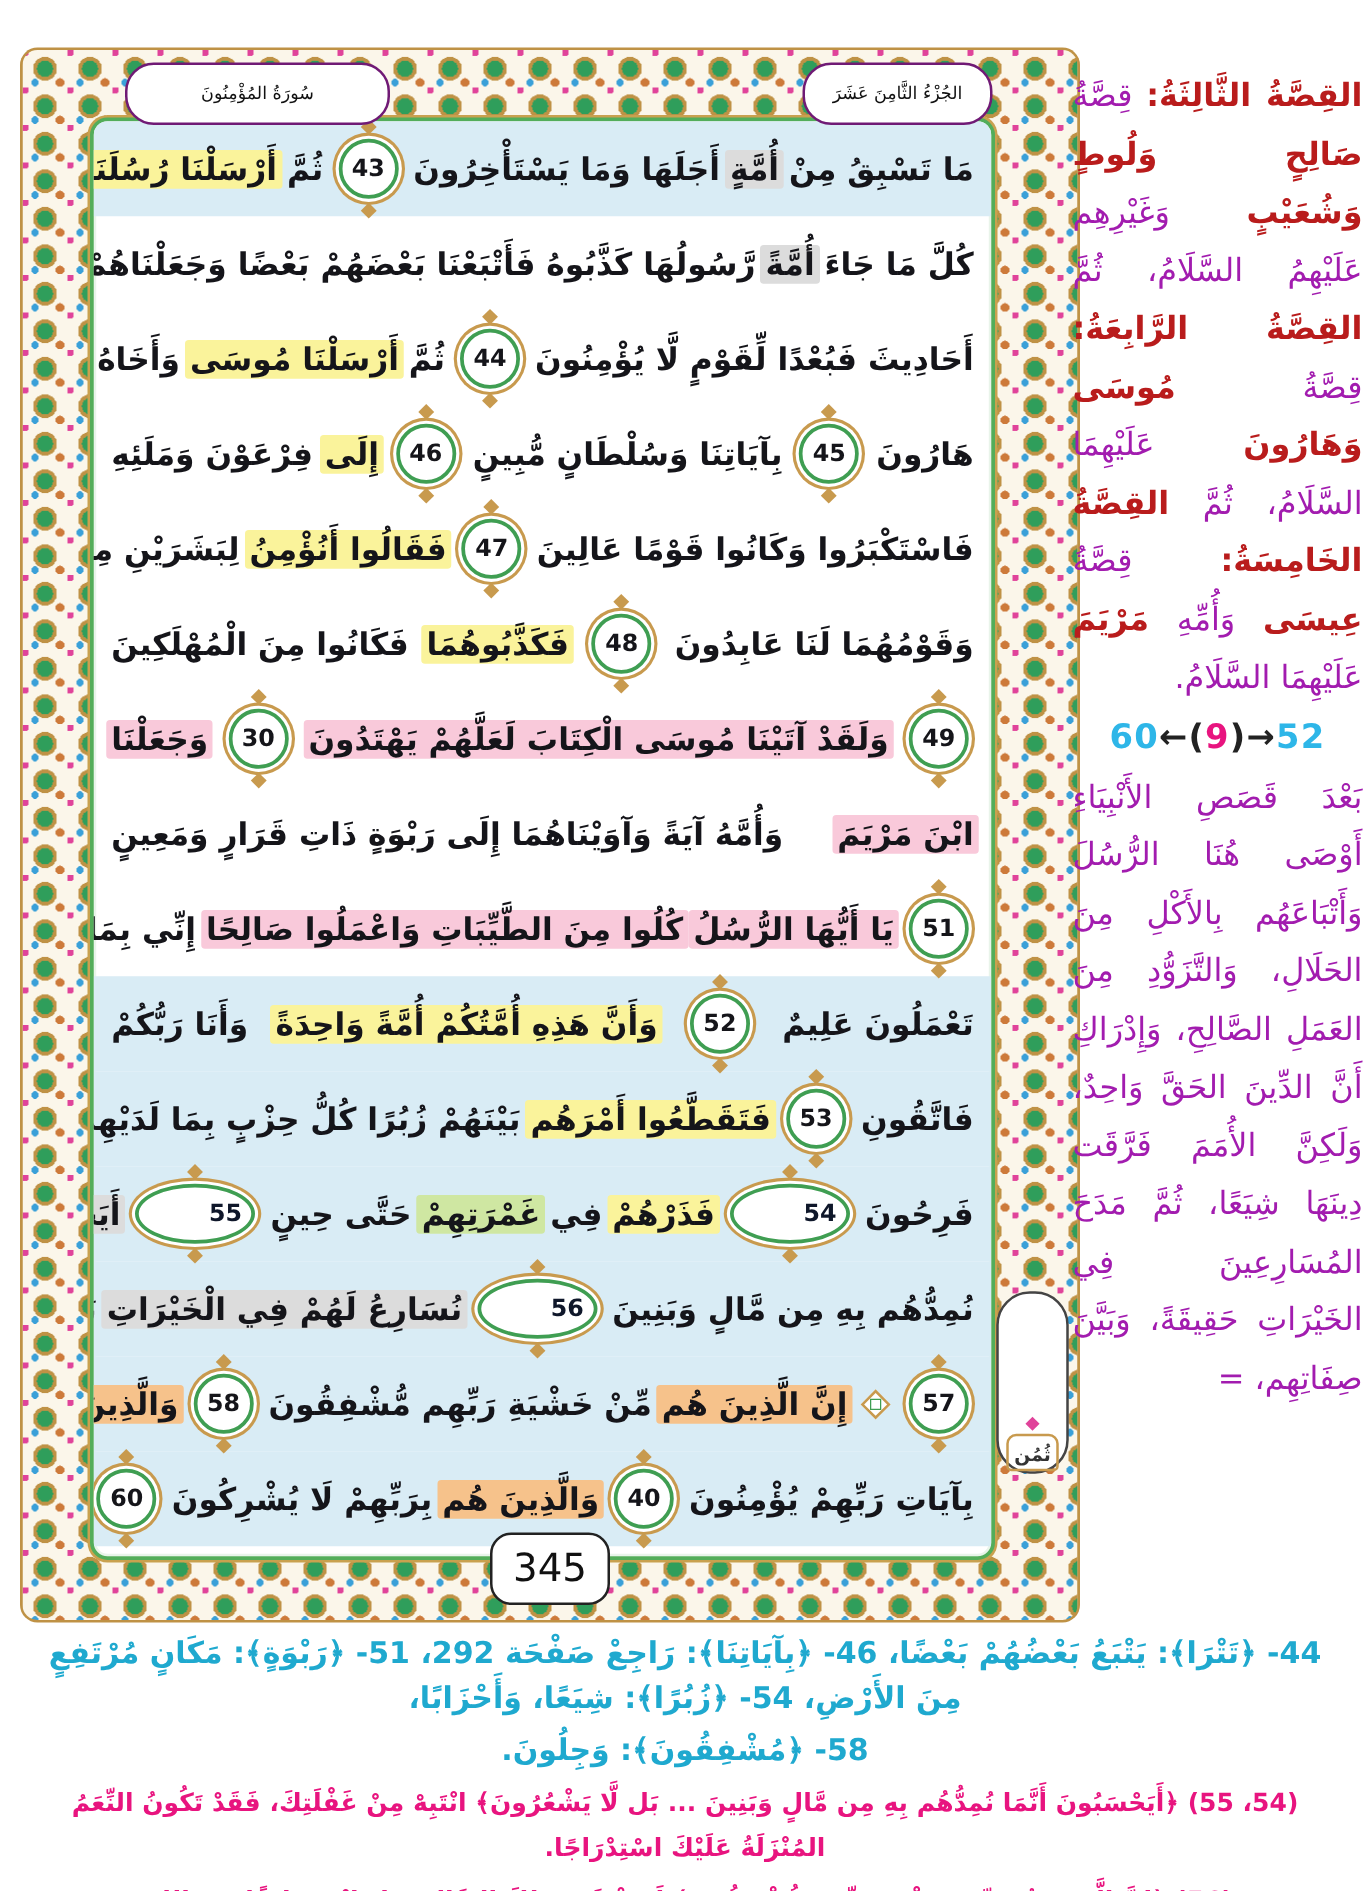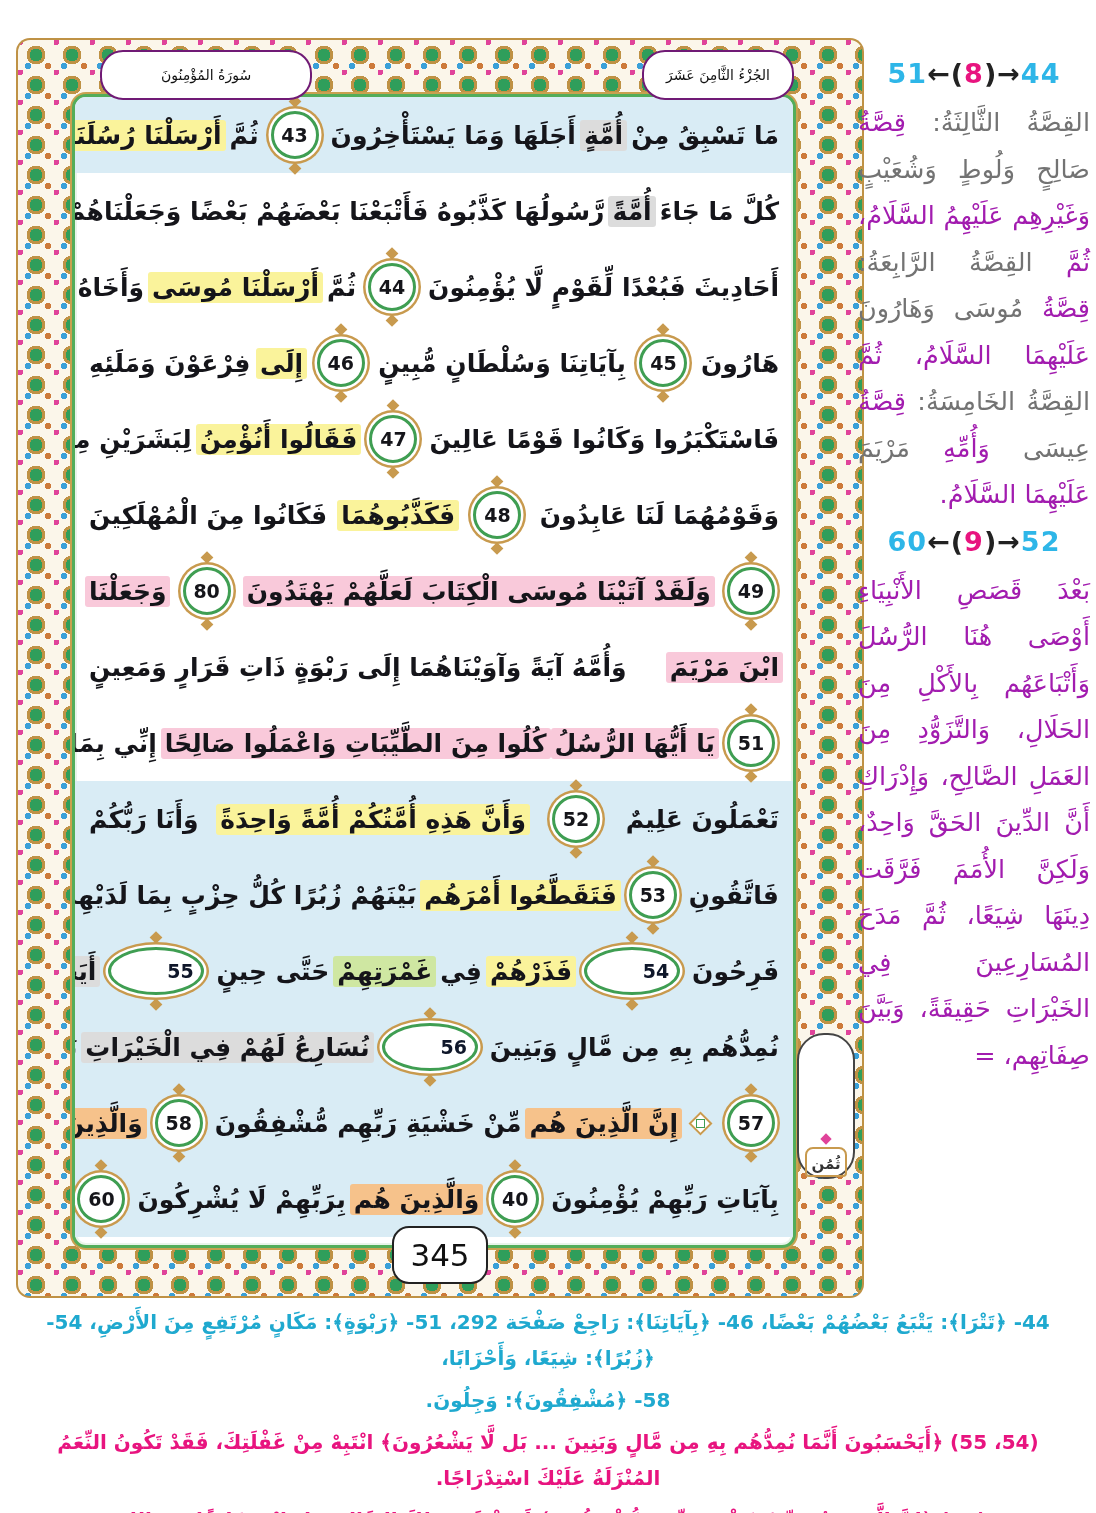--- a/index.html
+++ b/index.html
@@ -99,30 +99,30 @@
   }
   .range{
     direction:ltr;text-align:center;font-size:27px;font-weight:bold;
     letter-spacing:1px;margin:4px 0 10px 0;color:#222;
   }
   .range .cyan{color:#2eb6e8;}
   .range .mag{color:#e8147f;}
   .sb-para{
     font-size:25.5px;line-height:46.5px;text-align:justify;margin-bottom:8px;
   }
-  .sb-para .m{color:#737373;font-weight:normal;}
+  .sb-para .m{color:#b91c1c;font-weight:bold;}
   .sb-para .k{color:#a21caf;}
 
   
   .footer{
     position:absolute;left:28px;top:1304px;width:1040px;direction:rtl;
     text-align:center;font-weight:bold;
   }
   .fn{line-height:36px;}
-  .fn-teal{color:#1fa9cf;font-size:20px;}
+  .fn-teal{color:#1fa9cf;font-size:24px;}
   .fn-mag{color:#e8147f;font-size:20px;}
   .fn+.fn{margin-top:6px;}
 </style>
 </head>
 <body>
 
 <div class="page">
 
   <div class="page-frame"></div>
 
@@ -171,21 +171,21 @@
         </div>
         <div class="qline">
           <span class="qtext">وَقَوْمُهُمَا لَنَا عَابِدُونَ</span>
           <span class="medallion">48</span>
           <span class="qtext hl-y">فَكَذَّبُوهُمَا</span>
           <span class="qtext">فَكَانُوا مِنَ الْمُهْلَكِينَ</span>
         </div>
         <div class="qline">
           <span class="medallion">49</span>
           <span class="qtext hl-p">وَلَقَدْ آتَيْنَا مُوسَى الْكِتَابَ لَعَلَّهُمْ يَهْتَدُونَ</span>
-          <span class="medallion">80</span>
+          <span class="medallion">30</span>
           <span class="qtext hl-p">وَجَعَلْنَا</span>
         </div>
         <div class="qline">
           <span class="qtext hl-p">ابْنَ مَرْيَمَ</span>
           <span class="qtext">وَأُمَّهُ آيَةً وَآوَيْنَاهُمَا إِلَى رَبْوَةٍ ذَاتِ قَرَارٍ وَمَعِينٍ</span>
         </div>
         <div class="qline">
           <span class="medallion">51</span>
           <span class="qtext hl-p">يَا أَيُّهَا الرُّسُلُ</span>
           <span class="qtext hl-p">كُلُوا مِنَ الطَّيِّبَاتِ وَاعْمَلُوا صَالِحًا</span>
@@ -239,23 +239,20 @@
 
   <div class="thumn">
     <span class="arch">ثُمُن</span>
   </div>
 
   <div class="page-num">
     <span>345</span>
   </div>
 
   <aside class="sidebar">
-    <div class="range">
-      <span class="cyan">51</span><span>←</span><span>(</span><span class="mag">8</span><span>)</span><span>→</span><span class="cyan">44</span>
-    </div>
     <div class="sb-para" id="sb-para1"><span class="m">القِصَّةُ الثَّالِثَةُ:</span><span class="k"> قِصَّةُ </span><span class="m">صَالِحٍ وَلُوطٍ وَشُعَيْبٍ</span><span class="k"> وَغَيْرِهِم عَلَيْهِمُ السَّلَامُ، ثُمَّ </span><span class="m">القِصَّةُ الرَّابِعَةُ:</span><span class="k"> قِصَّةُ </span><span class="m">مُوسَى وَهَارُونَ</span><span class="k"> عَلَيْهِمَا السَّلَامُ، ثُمَّ </span><span class="m">القِصَّةُ الخَامِسَةُ:</span><span class="k"> قِصَّةُ </span><span class="m">عِيسَى</span><span class="k"> وَأُمِّهِ </span><span class="m">مَرْيَمَ</span><span class="k"> عَلَيْهِمَا السَّلَامُ.</span></div>
     <div class="range">
       <span class="cyan">60</span><span>←</span><span>(</span><span class="mag">9</span><span>)</span><span>→</span><span class="cyan">52</span>
     </div>
     <div class="sb-para" id="sb-para2"><span class="k">بَعْدَ قَصَصِ الأَنْبِيَاءِ أَوْصَى هُنَا الرُّسُلَ وَأَتْبَاعَهُم بِالأَكْلِ مِنَ الحَلَالِ، وَالتَّزَوُّدِ مِنَ العَمَلِ الصَّالِحِ، وَإِدْرَاكِ أَنَّ الدِّينَ الحَقَّ وَاحِدٌ، وَلَكِنَّ الأُمَمَ فَرَّقَت دِينَهَا شِيَعًا، ثُمَّ مَدَحَ المُسَارِعِينَ فِي الخَيْرَاتِ حَقِيقَةً، وَبَيَّنَ صِفَاتِهِم، =</span></div>
   </aside>
 
   <footer class="footer">
     <div class="fn fn-teal">44- ﴿تَتْرَا﴾: يَتْبَعُ بَعْضُهُمْ بَعْضًا، 46- ﴿بِآيَاتِنَا﴾: رَاجِعْ صَفْحَة 292، 51- ﴿رَبْوَةٍ﴾: مَكَانٍ مُرْتَفِعٍ مِنَ الأَرْضِ، 54- ﴿زُبُرًا﴾: شِيَعًا، وَأَحْزَابًا،</div>
     <div class="fn fn-teal">58- ﴿مُشْفِقُونَ﴾: وَجِلُونَ.</div>

